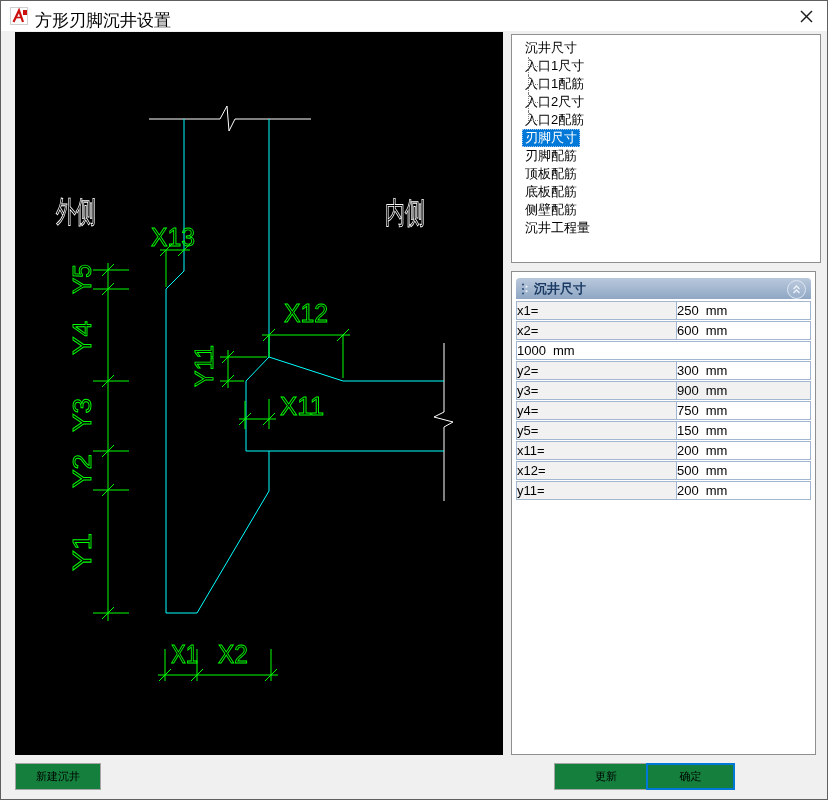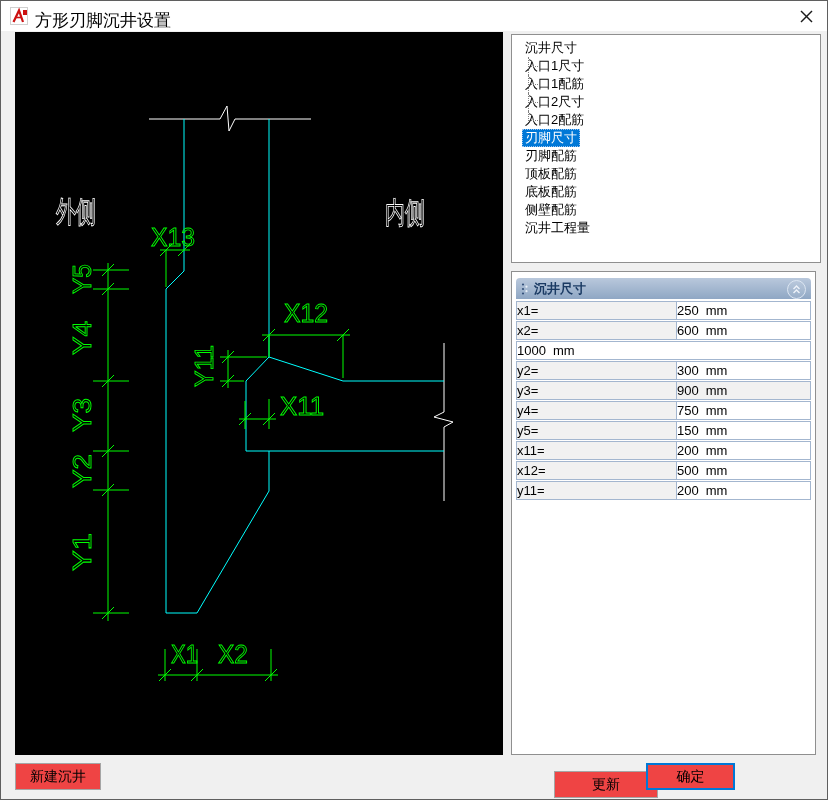--- a/index.html
+++ b/index.html
@@ -51,26 +51,26 @@
   .prop-row{display:flex;height:19px;border:1px solid #a3b6cf;margin-bottom:1px;box-sizing:border-box;}
   .prop-row .plabel{
     width:160px;background:#f1f1f1;border-right:1px solid #a3b6cf;box-sizing:border-box;
     padding-right:0;line-height:17px;color:#000;
   }
   .prop-row .pvalue{flex:1;background:#fff;line-height:17px;color:#000;cursor:text;}
   .prop-row .pvalue .unit{margin-left:7px;}
   .prop-row.selected .pvalue{background:#f1f1f1;}
   
   .btn{
-    position:absolute;height:27px;background:#ef4444;border:1px solid #a5a5a5;
-    font-size:14px;font-family:Liberation Mono, monospace;color:#000;
+    position:absolute;height:27px;background:#15803d;border:1px solid #a5a5a5;
+    font-size:11px;font-family:Liberation Mono, monospace;color:#000;
     display:flex;align-items:center;justify-content:center;cursor:pointer;box-sizing:border-box;
   }
   .btn-new{left:14px;top:762px;width:86px;}
-  .btn-update{left:553px;top:762px;width:104px;margin-top:8px;}
+  .btn-update{left:553px;top:762px;width:104px;}
   .btn-ok{left:645px;top:762px;width:89px;border:2px solid #0078d7;}
   .btn-cancel{left:741px;top:762px;width:89px;margin-top:44px;}
 </style>
 </head>
 <body>
 
 <div class="window">
 
   <div class="titlebar">
     <svg class="title-icon" viewBox="0 0 18 18">

